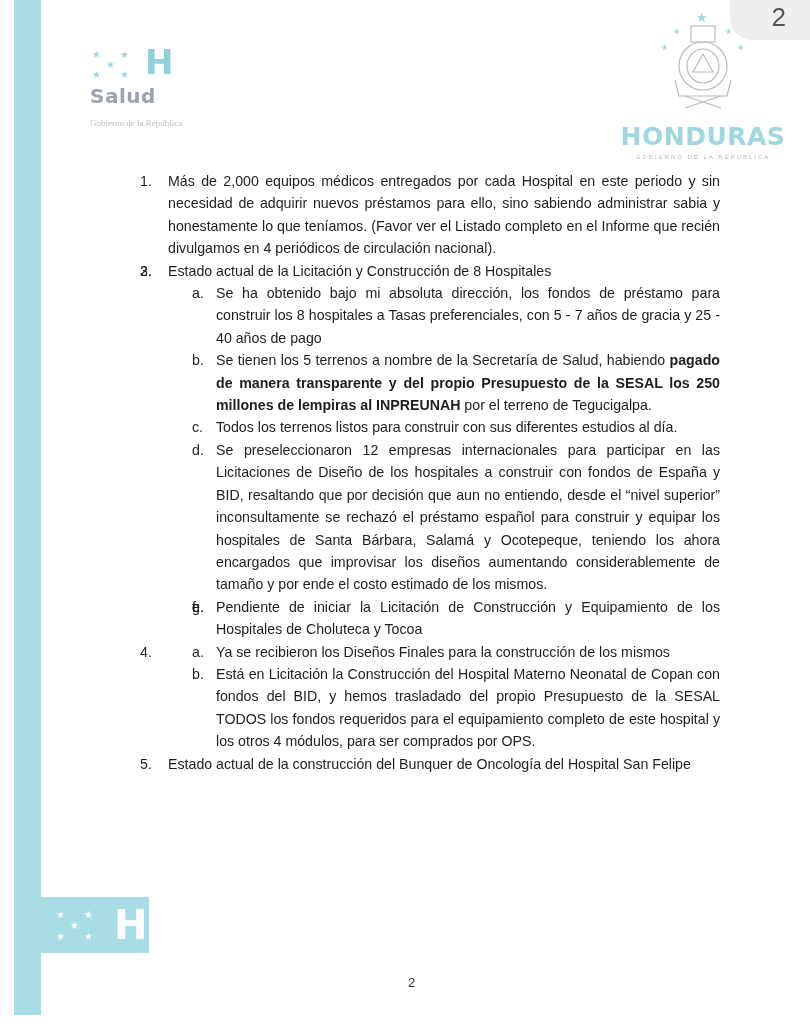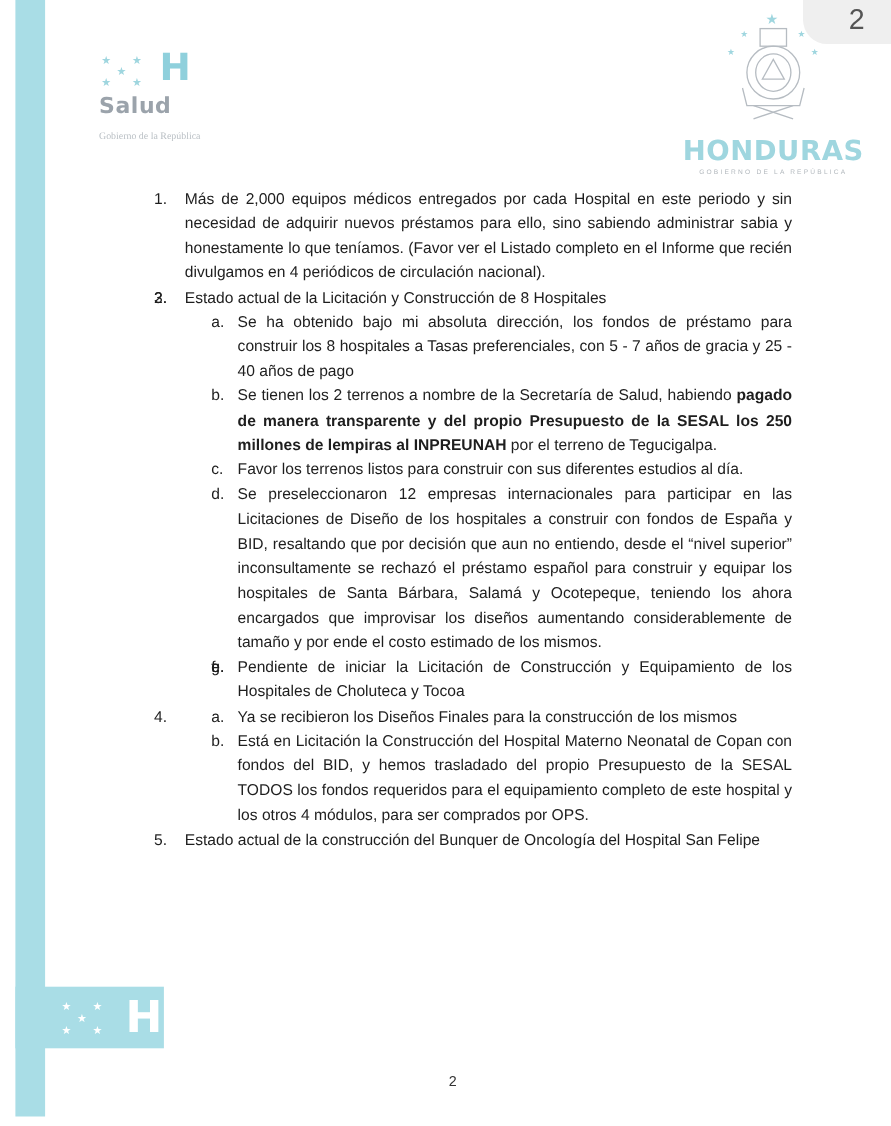--- a/index.html
+++ b/index.html
@@ -125,25 +125,25 @@
   <div class="item">
     <span class="num">3.</span>
     <span>Estado actual de la Licitación y Construcción de 8 Hospitales</span>
   </div>
   <div class="sub justify">
     <span class="letter">a.</span>
     <span>Se ha obtenido bajo mi absoluta dirección, los fondos de préstamo para construir los 8 hospitales a Tasas preferenciales, con 5 - 7 años de gracia y 25 - 40 años de pago</span>
   </div>
   <div class="sub justify">
     <span class="letter">b.</span>
-    <span>Se tienen los 2 terrenos a nombre de la Secretaría de Salud, habiendo </span><b>pagado de manera transparente y del propio Presupuesto de la SESAL los 250 millones de lempiras al INPREUNAH</b><span> por el terreno de Tegucigalpa.</span>
+    <span>Se tienen los 5 terrenos a nombre de la Secretaría de Salud, habiendo </span><b>pagado de manera transparente y del propio Presupuesto de la SESAL los 250 millones de lempiras al INPREUNAH</b><span> por el terreno de Tegucigalpa.</span>
   </div>
   <div class="sub justify">
     <span class="letter">c.</span>
-    <span>Favor los terrenos listos para construir con sus diferentes estudios al día.</span>
+    <span>Todos los terrenos listos para construir con sus diferentes estudios al día.</span>
   </div>
   <div class="sub justify">
     <span class="letter">d.</span>
     <span>Se preseleccionaron 12 empresas internacionales para participar en las Licitaciones de Diseño de los hospitales a construir con fondos de España y BID, resaltando que por decisión que aun no entiendo, desde el “nivel superior” inconsultamente se rechazó el préstamo español para construir y equipar los hospitales de Santa Bárbara, Salamá y Ocotepeque, teniendo los ahora encargados que improvisar los diseños aumentando considerablemente de tamaño y por ende el costo estimado de los mismos.</span>
   </div>
   <div class="sub justify">
     <span class="letter">e.</span>
   </div>
   <div class="sub justify">
     <span class="letter">f.</span>

